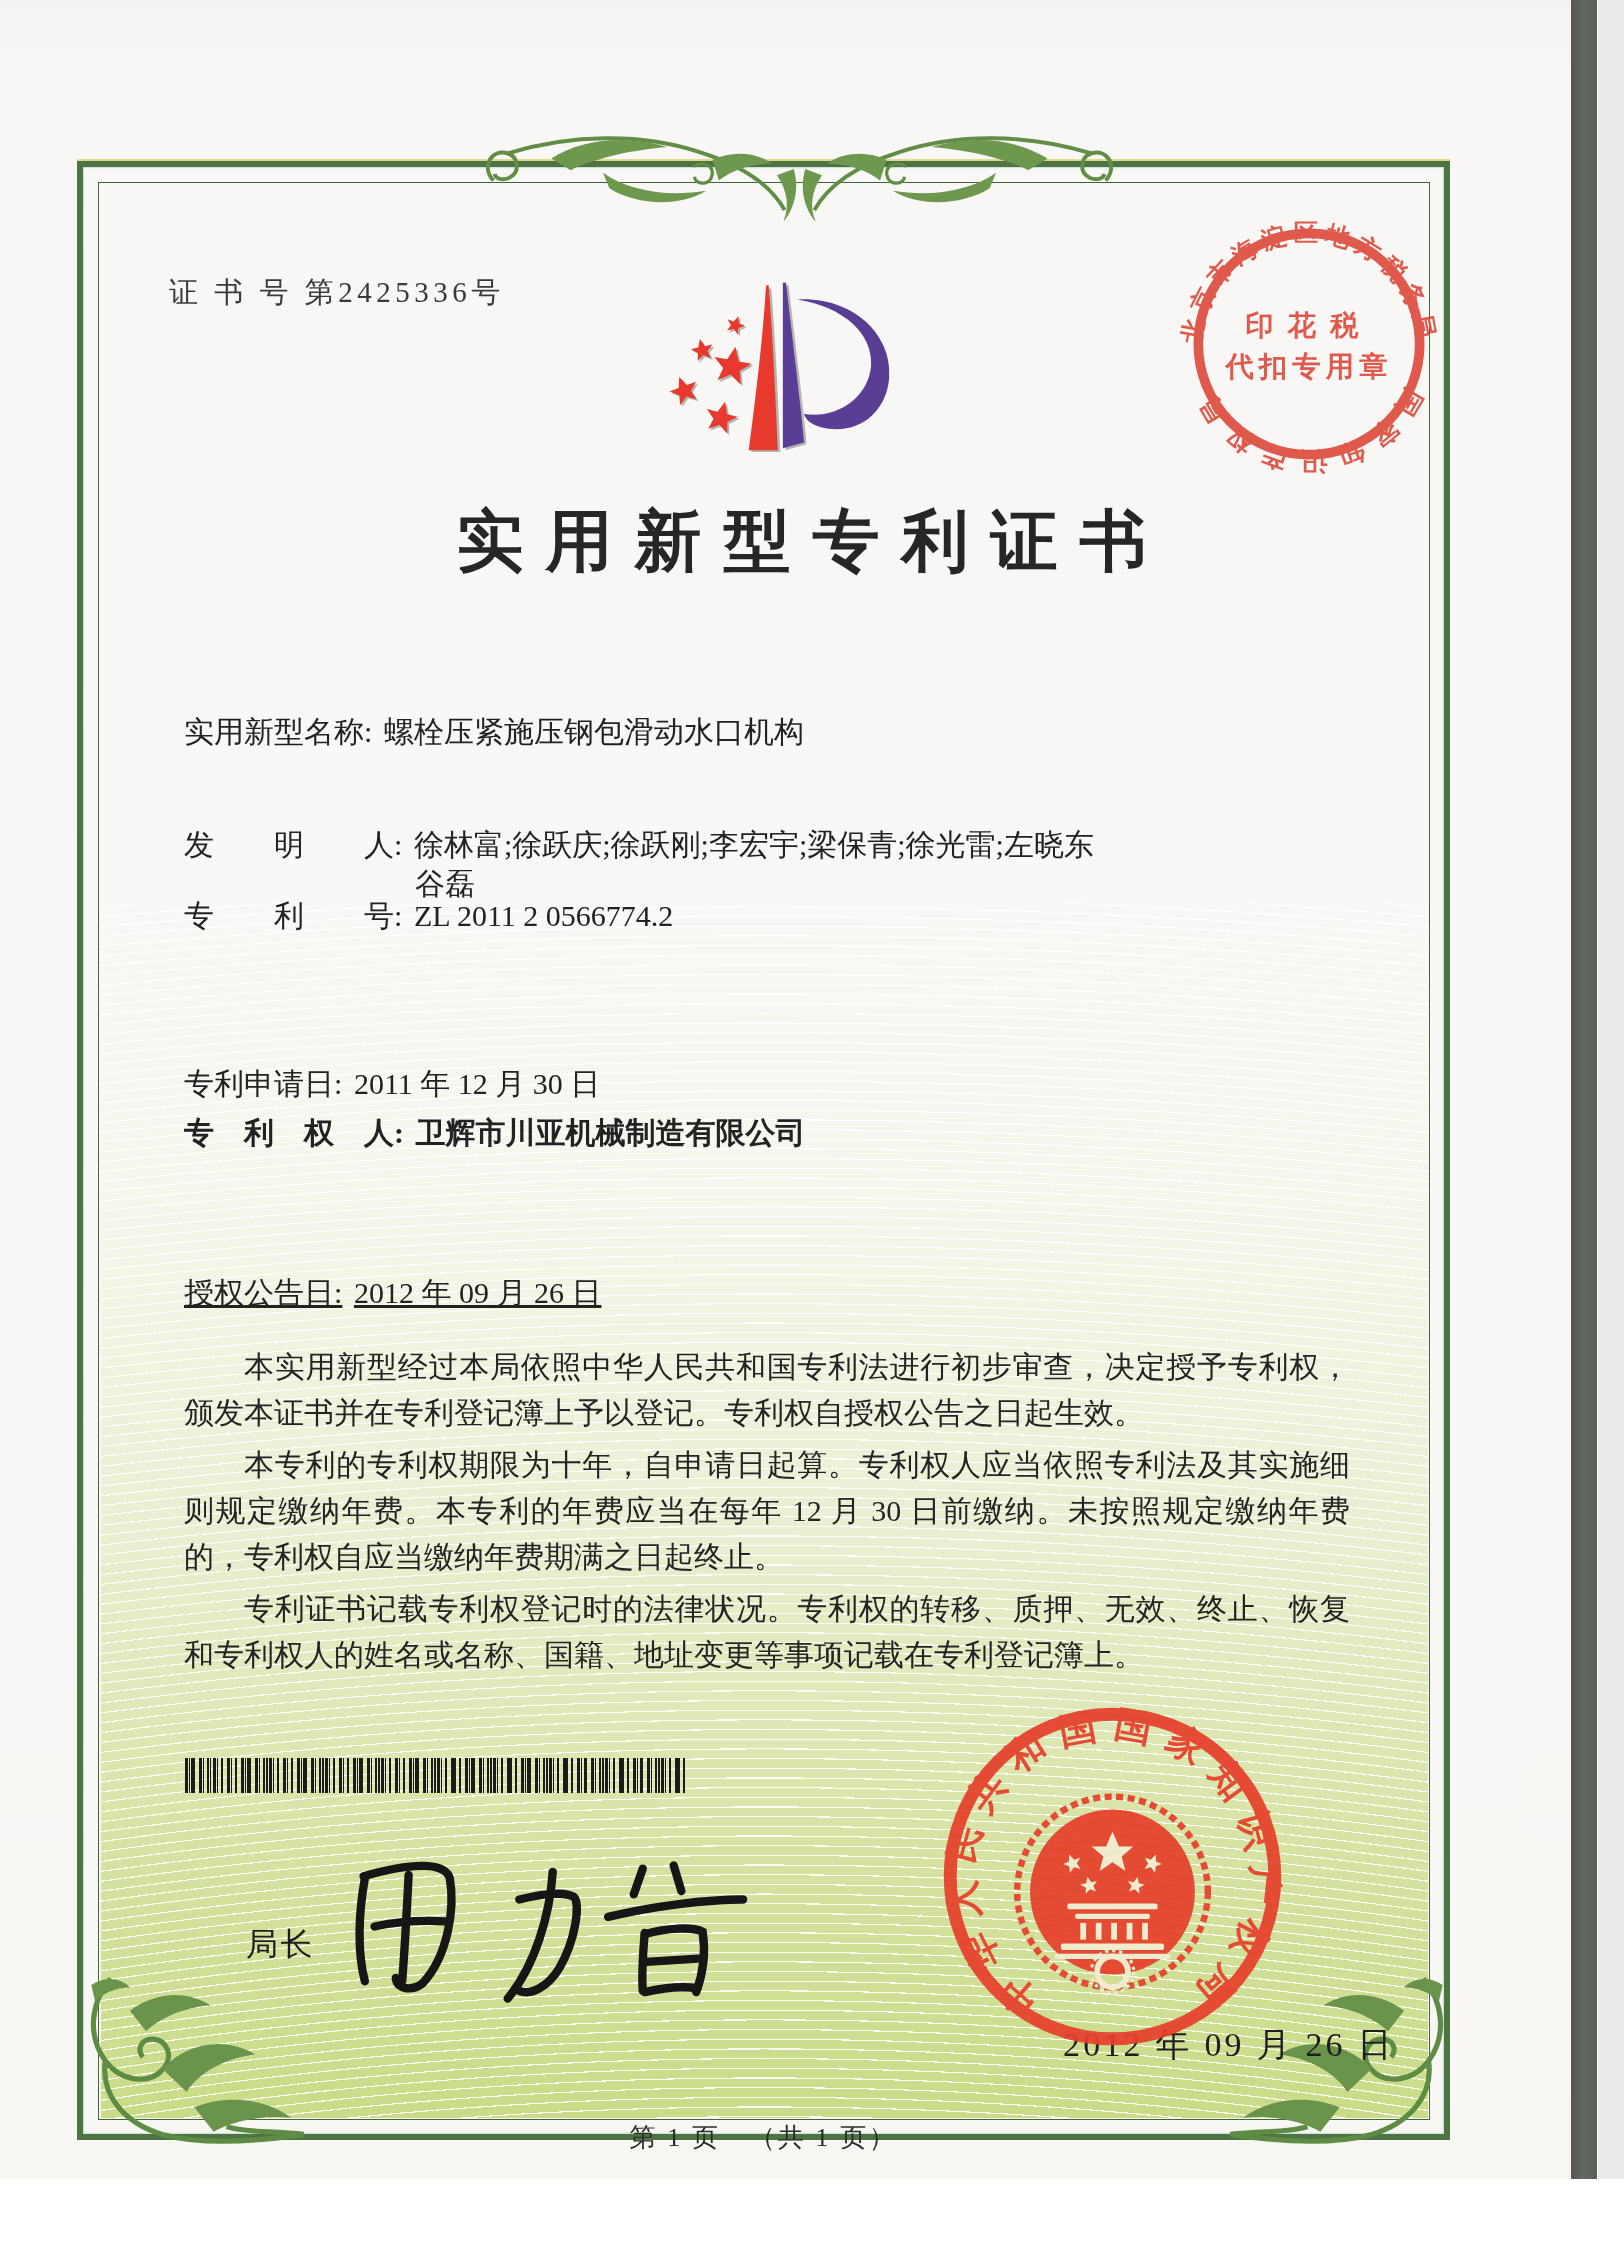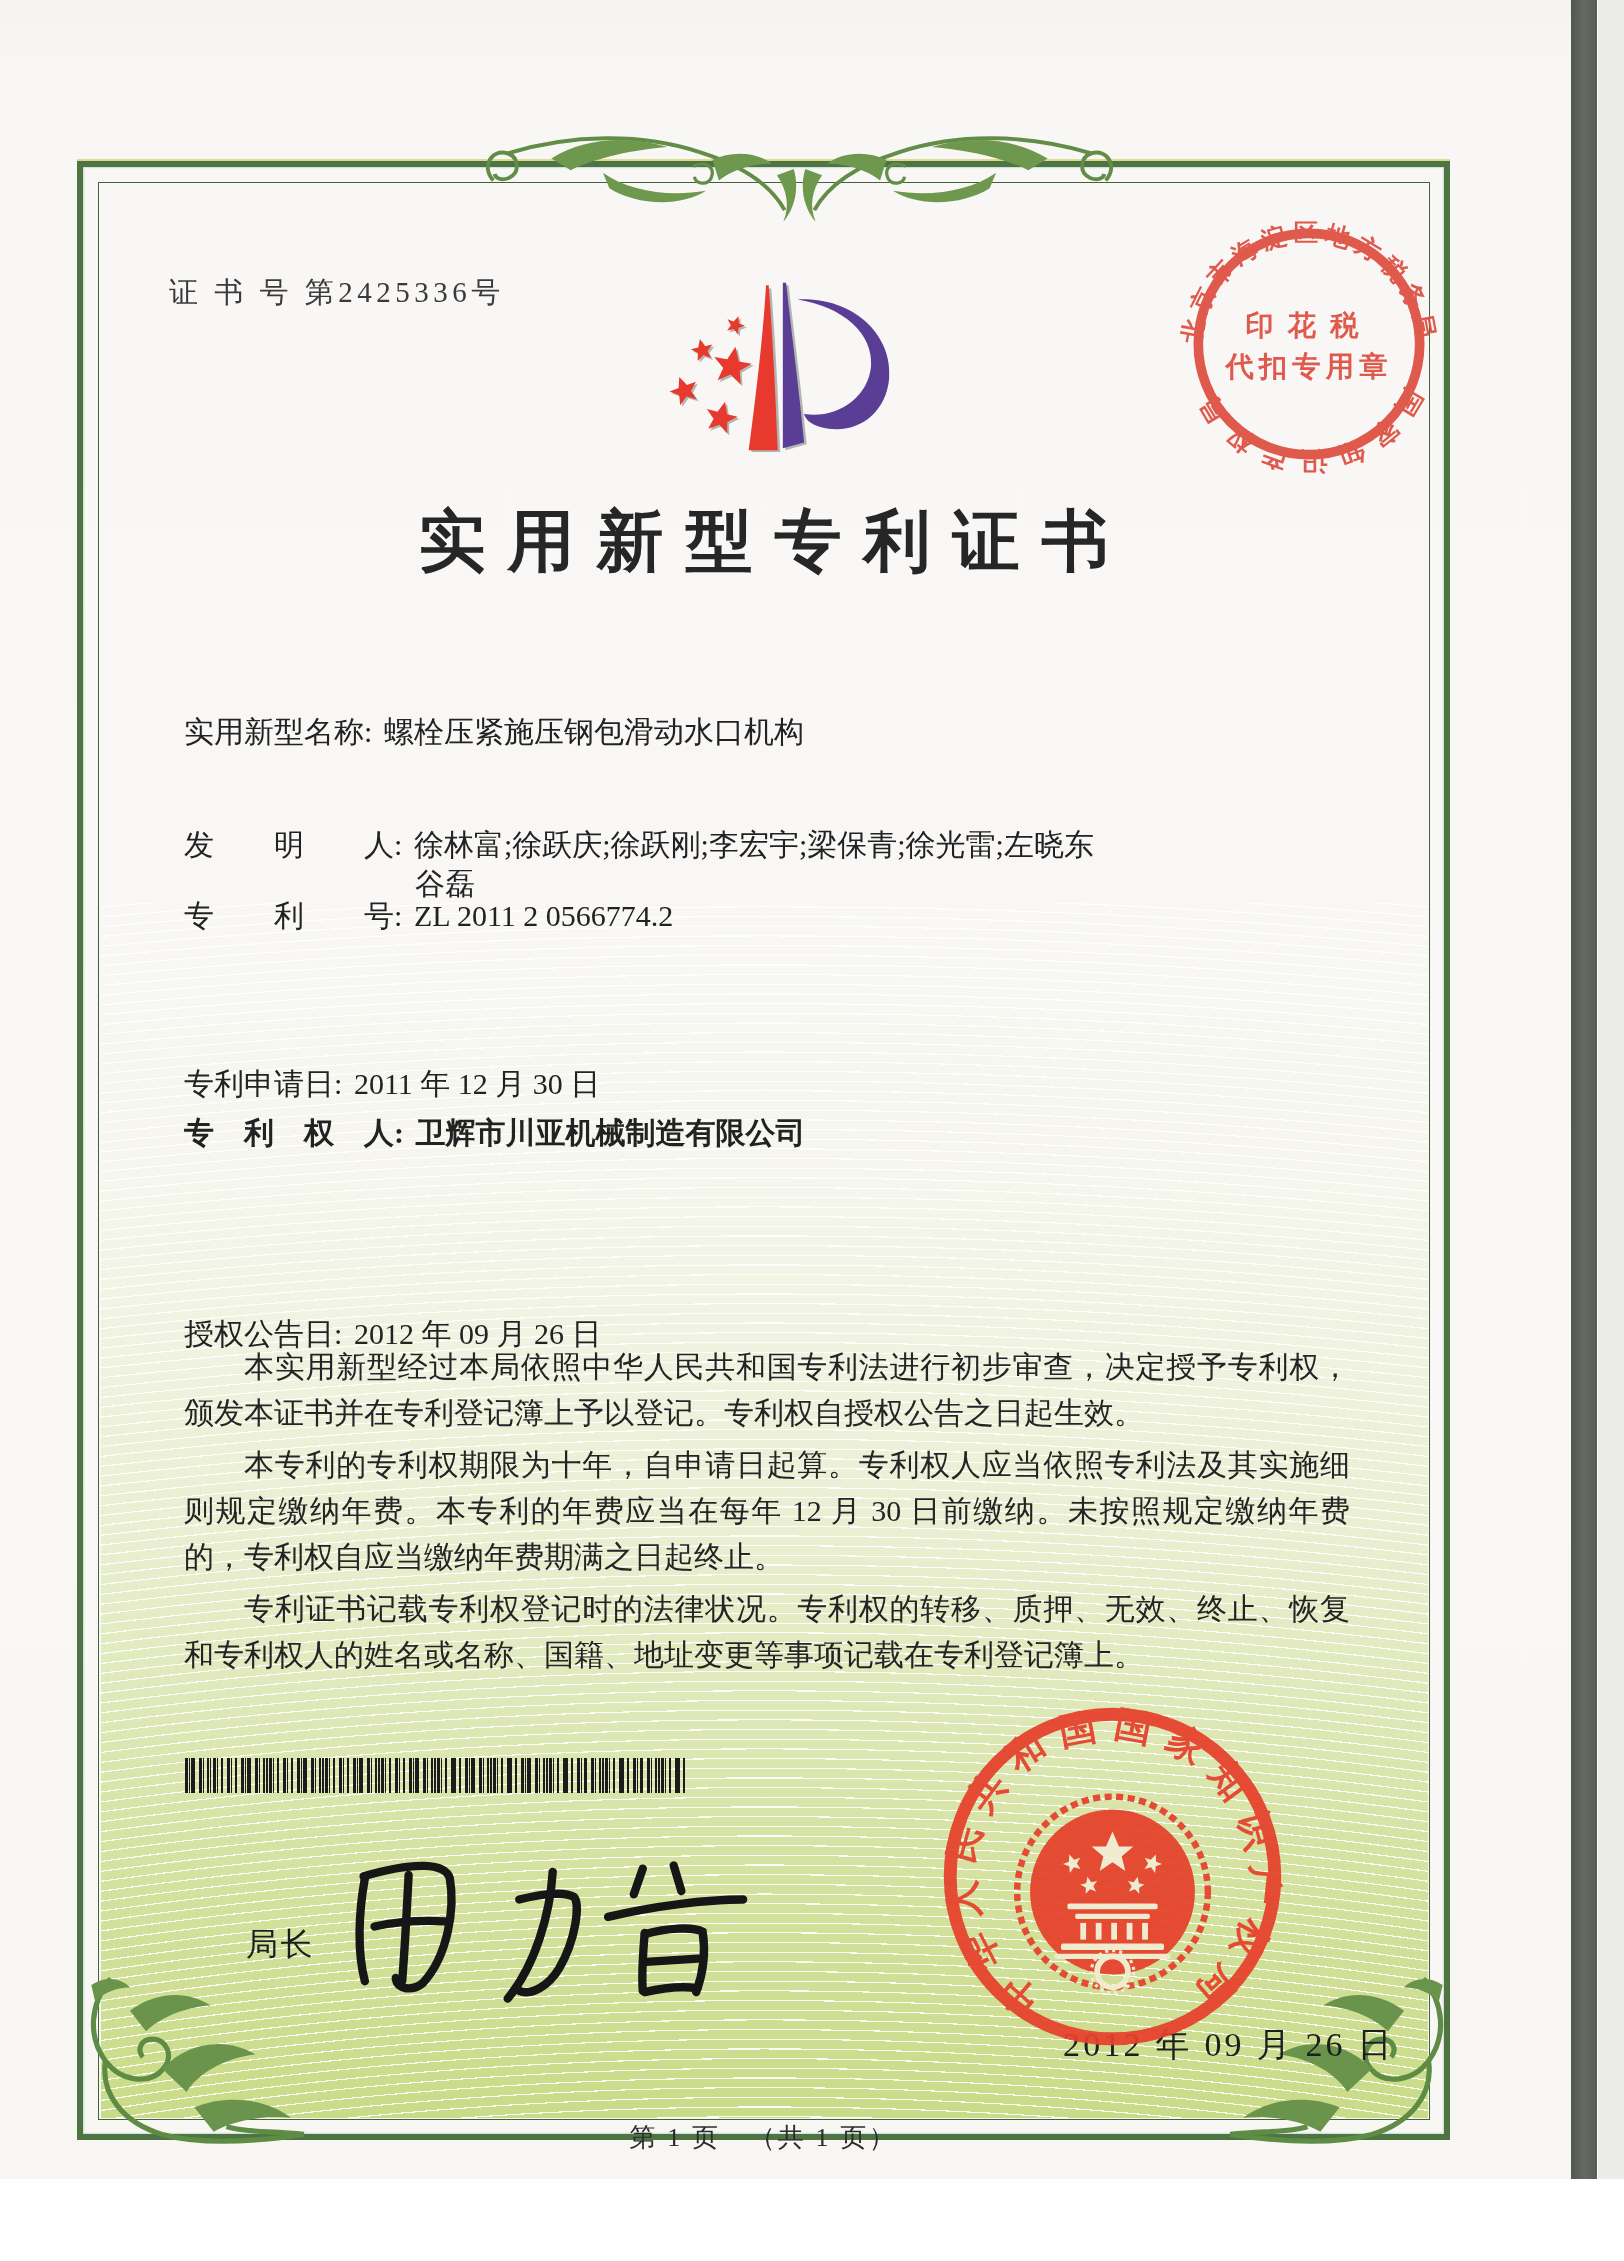--- a/index.html
+++ b/index.html
@@ -20,31 +20,31 @@
 
   .guilloche{position:absolute;left:101px;top:903px;width:1327px;height:1215px;
      background:
        repeating-radial-gradient(ellipse 1225px 741px at 50% 225%,
           rgba(255,255,255,.95) 0 1.9px, rgba(255,255,255,0) 1.9px 16px),
        linear-gradient(180deg, rgba(216,229,168,0) 0%, rgba(216,229,168,.10) 22%,
           rgba(213,227,160,.42) 52%, rgba(206,222,144,.82) 78%, rgba(199,218,130,.95) 100%);}
 
   .cert-no{position:absolute;left:169px;top:273px;font-size:29px;letter-spacing:4.5px;color:#3a3a3a;}
   .title{position:absolute;left:77px;top:496px;width:1373px;text-align:center;
-         font-size:67px;font-weight:700;letter-spacing:22px;color:#262626;text-indent:22px;}
+         font-size:67px;font-weight:700;letter-spacing:22px;color:#262626;text-indent:22px;padding-left:38px;}
 
   .field{position:absolute;left:184px;font-size:30px;color:#222;white-space:nowrap;}
   .field .val{margin-left:11.6px;}
   .f-name{top:712px;}
   .f-inventors{top:825px;}
   .f-inventors-cont{top:864px;left:415px;}
   .f-patno{top:896px;}
   .f-filing{top:1064px;}
   .f-patentee{top:1113px;font-weight:bold;}
-  .f-grant{top:1314px;}
+  .f-grant{top:1273px;text-decoration:underline;}
 
   .paras{position:absolute;left:184px;top:1344px;width:1166px;font-size:30px;
          line-height:46px;color:#242424;text-align:justify;}
   .paras p{margin:0 0 5.8px 0;text-indent:2em;}
 
   .barcode{position:absolute;left:185px;top:1758px;width:503px;height:35px;
      background-image:
        repeating-linear-gradient(90deg,#1b1b1b 0 2.6px,transparent 2.6px 3.9px,#1b1b1b 3.9px 5.2px,
           transparent 5.2px 8.4px,#1b1b1b 8.4px 9.7px,transparent 9.7px 14px),
        repeating-linear-gradient(90deg,transparent 0 5.8px,#1b1b1b 5.8px 7.7px,transparent 7.7px 18.7px);}

